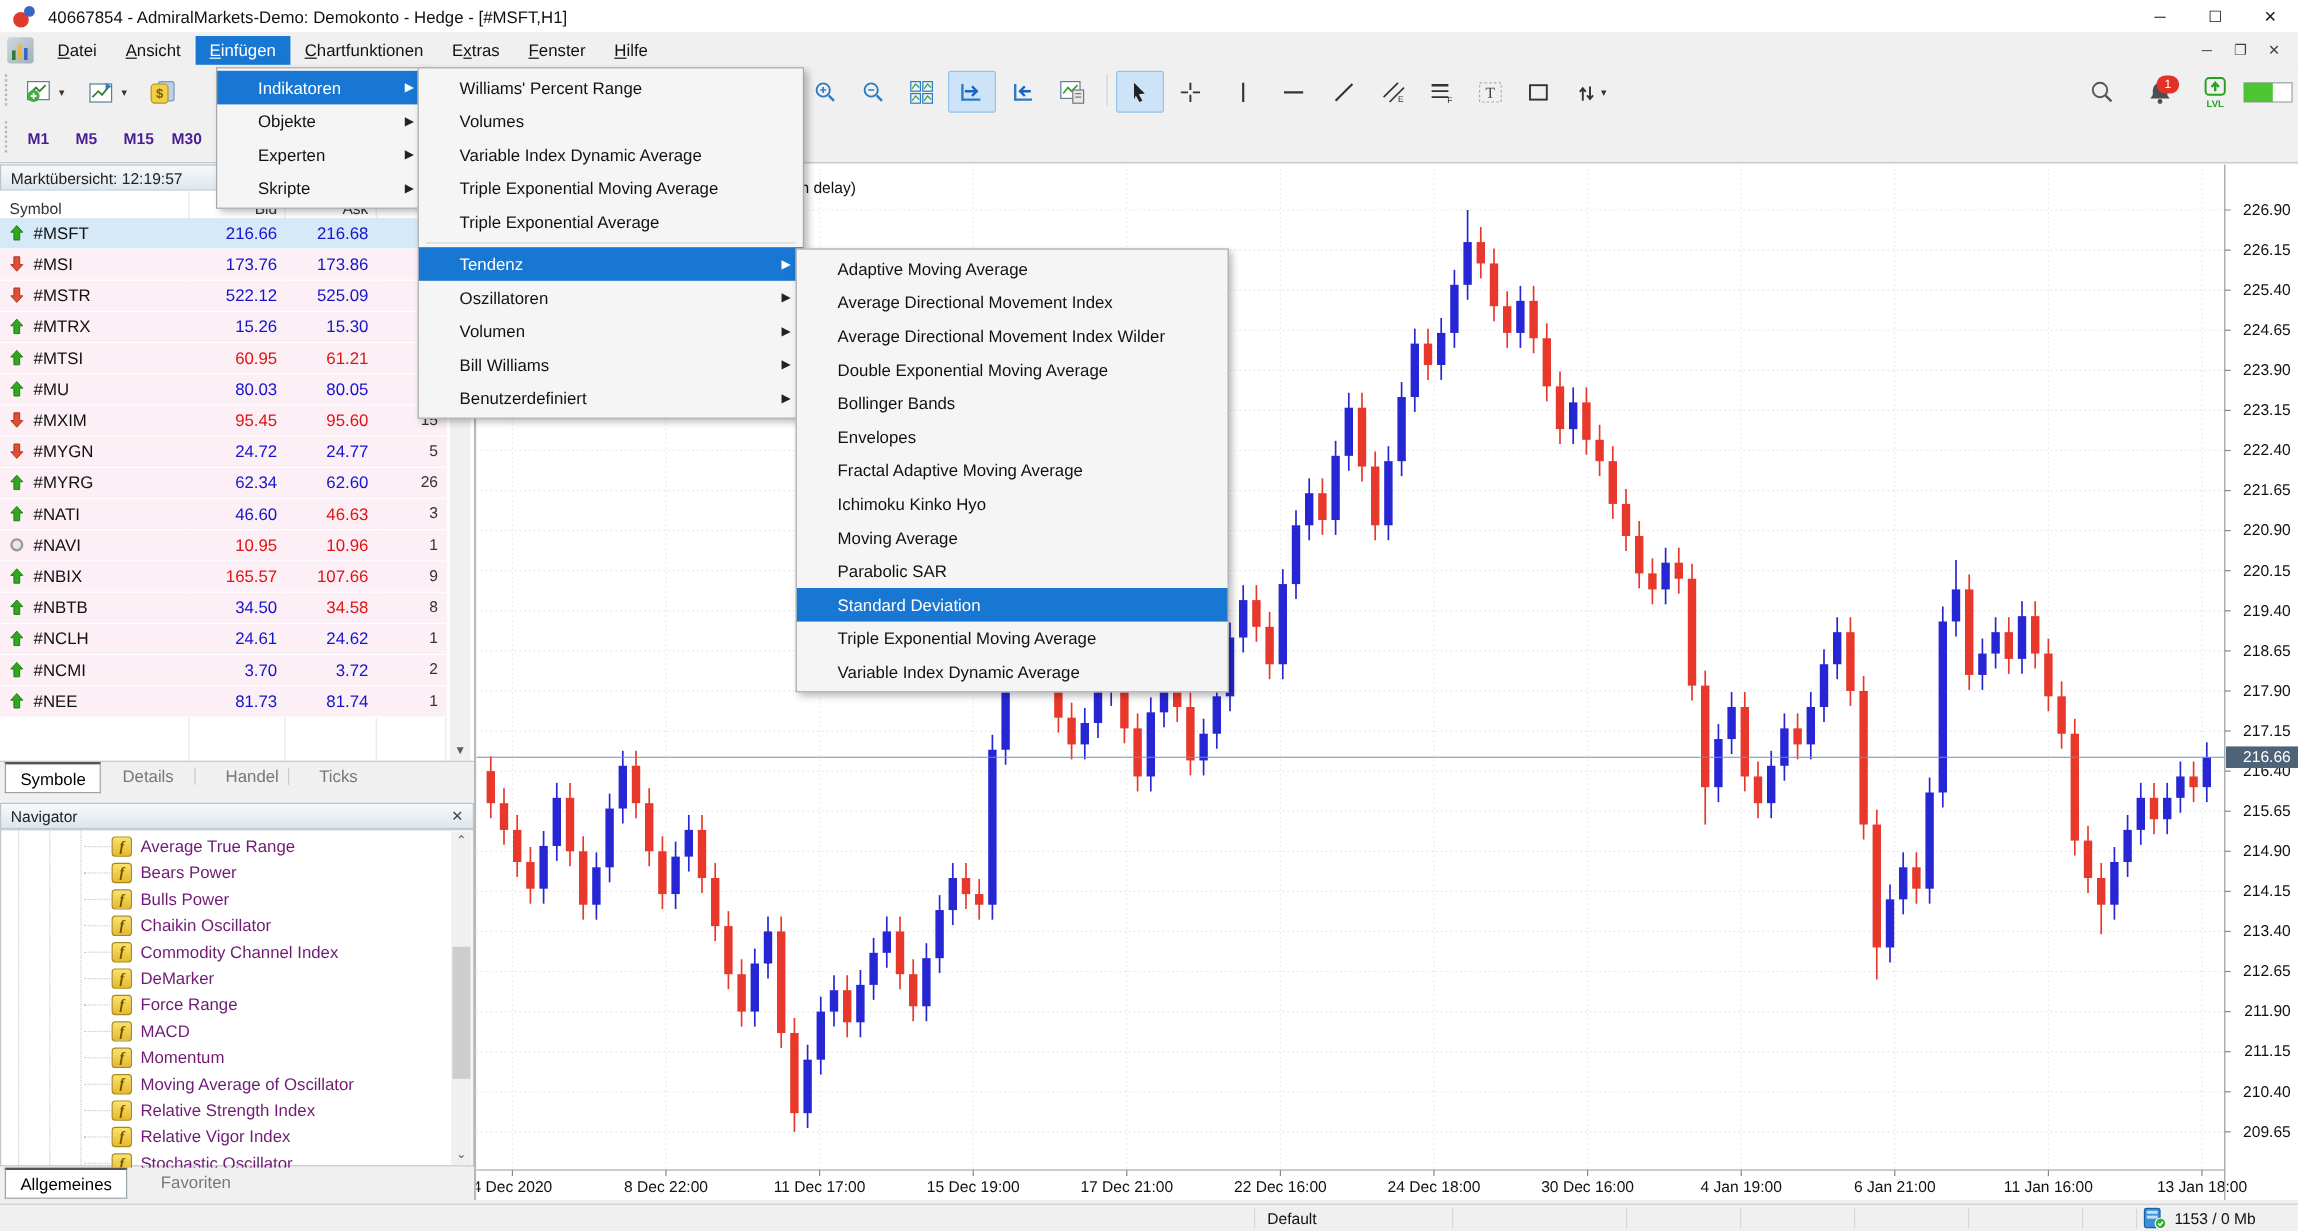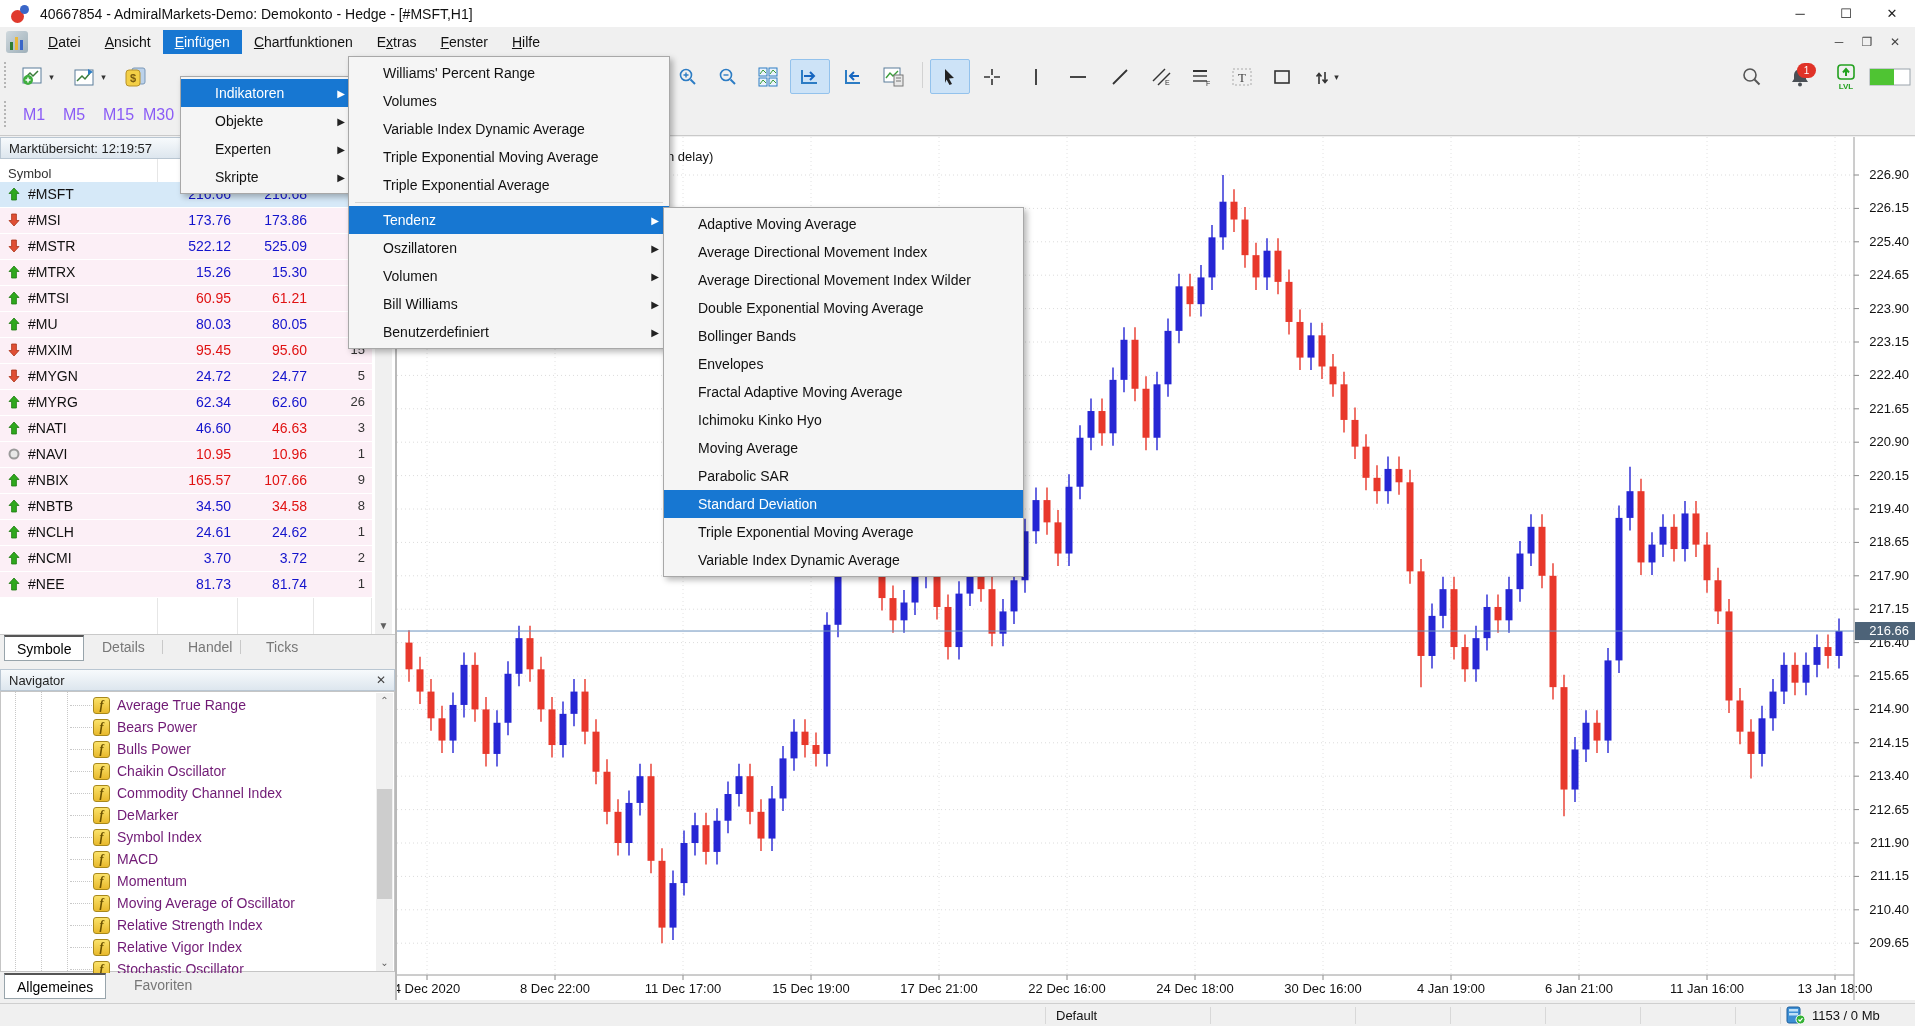--- a/index.html
+++ b/index.html
@@ -26,21 +26,21 @@
   
   .toolbar1{position:absolute;left:0;top:56px;width:1915px;height:39px;background:#f0f0f0;border-bottom:1px solid #e0e0e0;}
   .toolbar2{position:absolute;left:0;top:95px;width:1915px;height:40px;background:#f0f0f0;border-bottom:1px solid #c9c9c9;}
   .grip{position:absolute;top:6px;width:3px;height:26px;border-left:2px dotted #b5b5b5;}
   .tbtn{position:absolute;top:3px;width:38px;height:33px;display:flex;align-items:center;justify-content:center;border:1px solid transparent;border-radius:2px;}
   .tbtn.wide{width:50px;}
   .tbtn.active{background:#cde3f7;border:1px solid #93c2ec;}
   .tbtn svg{display:block;}
   .caret{font-size:9px;color:#333;margin-left:3px;}
   .tsep{position:absolute;top:6px;width:1px;height:26px;background:#d2d2d2;}
-  .tfbtn{position:absolute;top:8px;height:24px;padding:0 9px;font-size:16px;color:#8b5cf6;display:flex;align-items:center;}
+  .tfbtn{position:absolute;top:8px;height:24px;padding:0 9px;font-size:13px;color:#4c1d95;display:flex;align-items:center;font-weight:bold;}
   .badge{position:absolute;top:-4px;right:-6px;min-width:15px;height:15px;border-radius:8px;background:#e03227;color:#fff;font-size:10px;display:flex;align-items:center;justify-content:center;padding:0 2px;}
   
   .leftcol{position:absolute;left:0;top:137px;width:395px;height:863px;background:#f0f0f0;border-right:2px solid #b9b9b9;}
   .panelhead{position:absolute;left:0;width:395px;height:22px;background:linear-gradient(#f7fafc,#dde6ee);border:1px solid #b9c6d2;box-sizing:border-box;font-size:13px;color:#222;display:flex;align-items:center;padding-left:8px;}
   .mw-table{position:absolute;left:0;top:22px;width:395px;height:475px;background:#fff;}
   .mw-hrow{position:absolute;left:0;top:0;width:395px;height:23px;background:#fff;border-bottom:1px solid #e2e2e2;font-size:13px;color:#333;}
   .mw-hrow span{position:absolute;top:7px;}
   .colline{position:absolute;top:0;width:1px;height:475px;background:#e6e6e6;}
   .mw-rows{position:absolute;left:0;top:23px;width:372px;}
   .mwrow{position:relative;width:372px;height:25px;background:#fceff6;border-bottom:1px solid #fff;font-size:14px;}
@@ -509,21 +509,21 @@
             <span class="lbl">Commodity Channel Index</span>
           </div>
           <div class="navitem">
             <div class="hguide"></div>
             <div class="ficon">f</div>
             <span class="lbl">DeMarker</span>
           </div>
           <div class="navitem">
             <div class="hguide"></div>
             <div class="ficon">f</div>
-            <span class="lbl">Symbol Index</span>
+            <span class="lbl">Force Range</span>
           </div>
           <div class="navitem">
             <div class="hguide"></div>
             <div class="ficon">f</div>
             <span class="lbl">MACD</span>
           </div>
           <div class="navitem">
             <div class="hguide"></div>
             <div class="ficon">f</div>
             <span class="lbl">Momentum</span>
@@ -941,21 +941,21 @@
         <rect x="1427.5" y="510.05333333333306" width="7" height="8.906666666667434" fill="#e8382b"></rect>
         <line x1="1442" y1="481.5520000000003" x2="1442" y2="531.4293333333338" stroke="#2626d4" stroke-width="1.4"></line>
         <rect x="1438.5" y="494.0213333333337" width="7" height="24.93866666666679" fill="#2626d4"></rect>
         <line x1="0" y1="494.0213333333337" x2="1457" y2="494.0213333333337" stroke="#6a92bd" stroke-width="1"></line>
         <rect x="1458" y="485.0213333333337" width="60" height="18" fill="#4d6378"></rect>
         <text x="1512" y="498.0213333333337" text-anchor="end" font-size="13" fill="#fff" font-family="Liberation Sans,sans-serif">216.66</text>
         <text x="270" y="24" font-size="13" fill="#111" font-family="Liberation Sans,sans-serif">n delay)</text>
       </svg>
   </div>
 
-  <div class="popup" style="left:180px;top:56px;width:174px;padding:2px 0;margin-top:20px;" id="menu-insert">
+  <div class="popup" style="left:180px;top:56px;width:174px;padding:2px 0;" id="menu-insert">
       <div class="pitem hl">
         <span>Indikatoren</span>
         <span class="arrow">▶</span>
       </div>
       <div class="pitem">
         <span>Objekte</span>
         <span class="arrow">▶</span>
       </div>
       <div class="pitem">
         <span>Experten</span>

